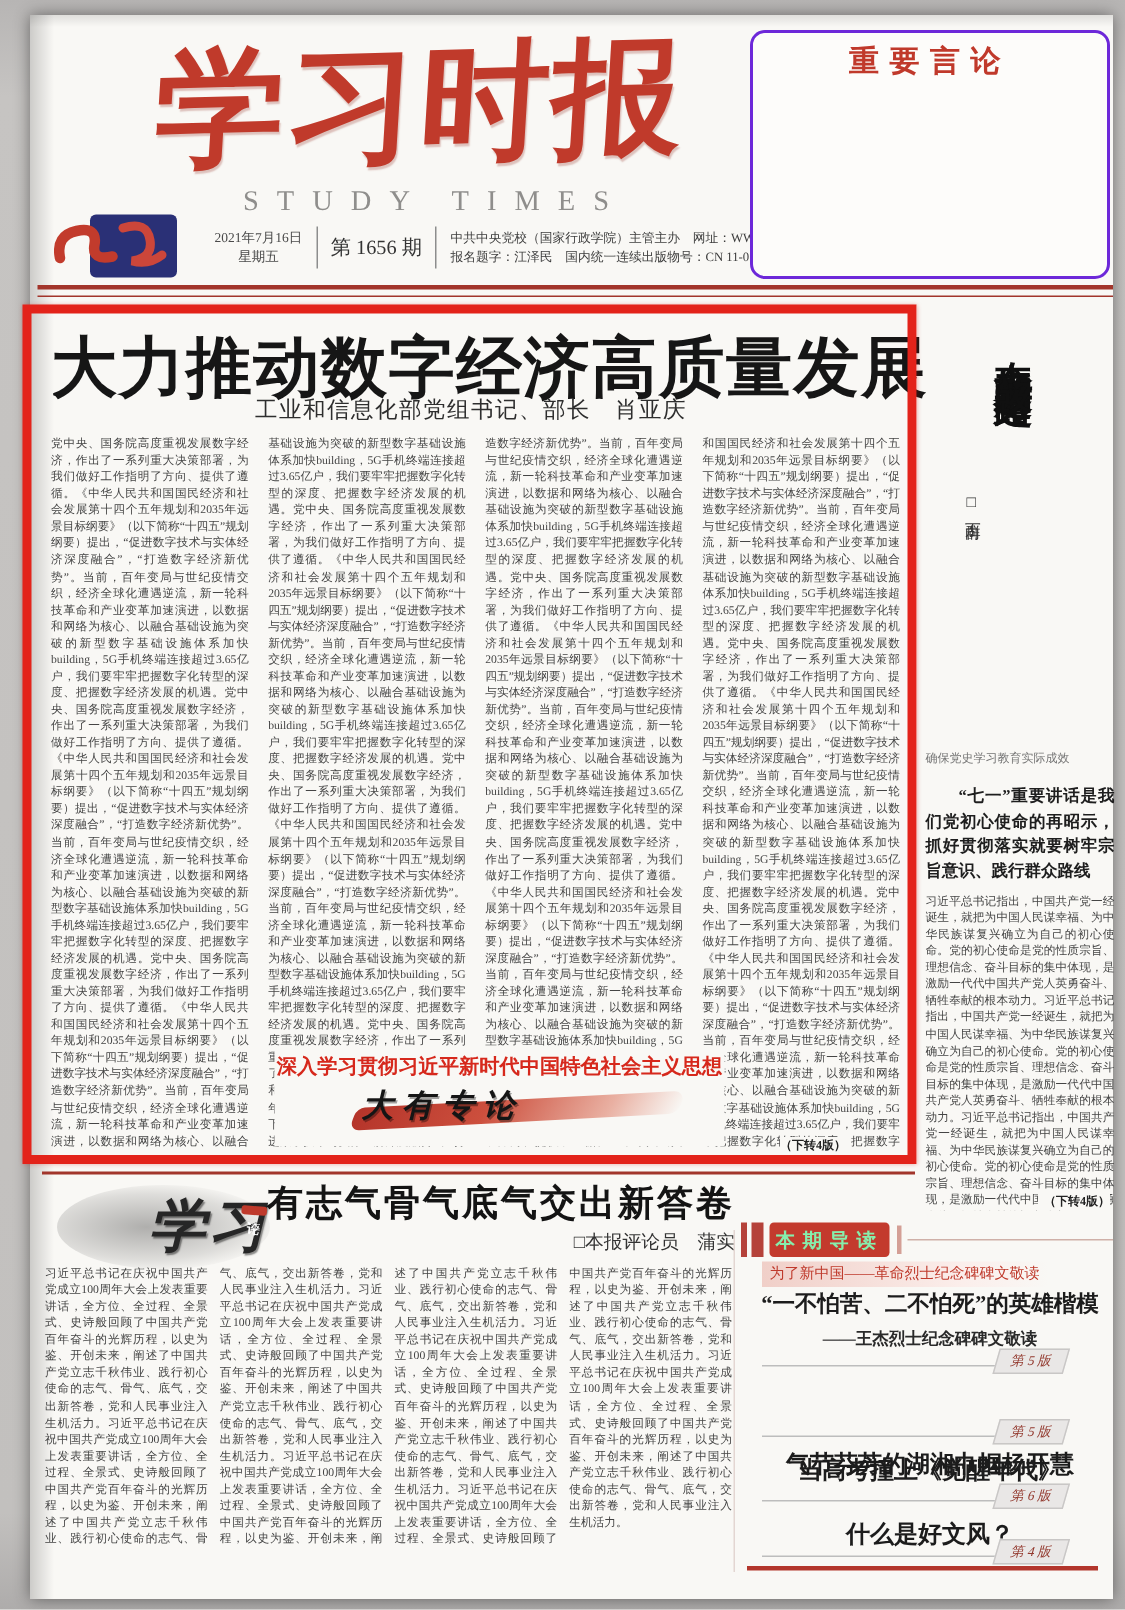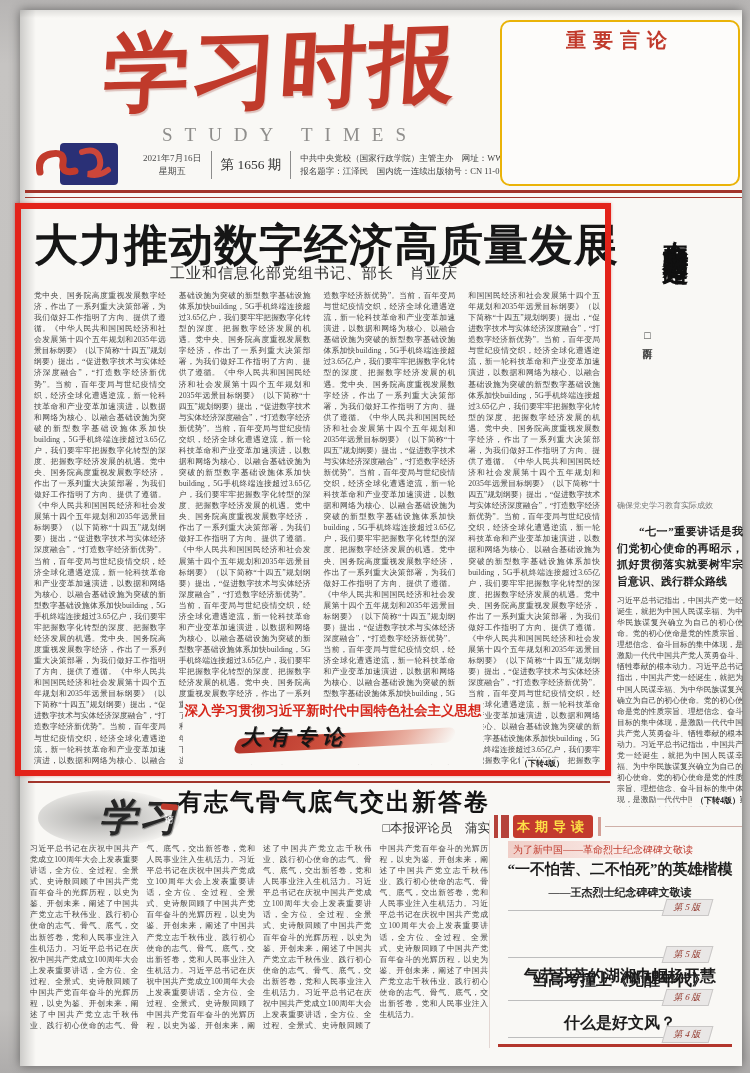--- a/index.html
+++ b/index.html
@@ -35,21 +35,21 @@
     color:#4a4a4a;
     margin-left:17px;
   }
   .vdiv{width:1px;height:28px;background:#8d8d8d;flex:none;}
   .date-cell{font-size:9px;line-height:1.5;white-space:nowrap;text-align:center;}
   .issue-cell{font-size:13.5px;white-space:nowrap;color:#333;}
   .pub-cell{font-size:8.5px;line-height:1.55;white-space:nowrap;color:#3d3d3d;}
   
   .remarks{
     left:500px;top:20px;width:240px;height:166px;box-sizing:border-box;
-    border:2px solid #eab308;border-radius:10px;background:#fdfcfa;
+    border:2px solid #6d28d9;border-radius:10px;background:#fdfcfa;
     padding:5px 11px;
   }
   .remarks-title{text-align:center;font-size:20px;font-weight:900;color:#c0392b;
     letter-spacing:7px;font-family:"Liberation Sans",sans-serif;margin-bottom:3px;}
   .remarks-body{font-size:9.3px;line-height:1.5;color:#71453e;text-align:justify;
     text-indent:2em;}
   
   .masthead-rule{left:25px;top:190px;width:717px;height:4px;
     border-top:3px solid #a2352b;border-bottom:1px solid #a2352b;}
   
@@ -102,21 +102,21 @@
     font-size:9px;color:#fff;background:#bf3a2c;padding:3px 2px;border-radius:2px;
     transform:rotate(5deg);font-family:"Liberation Sans",sans-serif;}
   .c-title{left:178px;top:786px;width:312px;text-align:center;font-size:24px;
     font-weight:800;color:#141414;letter-spacing:2px;white-space:nowrap;}
   .c-byline{left:178px;top:820px;width:312px;text-align:right;font-size:12.5px;color:#333;}
   .c-body{left:30px;top:843px;width:458px;height:207px;column-count:4;column-gap:8px;}
   
   .ig-bar1{left:494px;top:815px;width:4px;height:23px;background:#b5423a;}
   .ig-bar2{left:501px;top:815px;width:8px;height:23px;background:#b5423a;}
   .ig-label{left:513px;top:815px;width:80px;height:23px;line-height:23px;background:#c33a2d;
-    border-radius:3px;color:#fde047;font-size:13px;font-weight:bold;letter-spacing:5px;
+    border-radius:3px;color:#86efac;font-size:13px;font-weight:bold;letter-spacing:5px;
     text-align:center;font-family:"Liberation Sans",sans-serif;}
   .ig-tick{left:598px;top:817px;width:3px;height:19px;background:#d49f96;}
   .ig-line{left:605px;top:826px;width:137px;height:1px;background:#cfb0a8;}
   .ig-tag{left:508px;top:841px;width:186px;height:17px;line-height:17px;padding-left:5px;
     background:linear-gradient(90deg,#f0cfc8,#fbeeeb 70%,rgba(251,238,235,0));
     color:#bf3a2c;font-size:10px;white-space:nowrap;}
   .ig-item-title{width:250px;left:495px;text-align:center;font-weight:800;color:#1c1c1c;white-space:nowrap;}
   .ig-item-sub{width:250px;left:495px;text-align:center;font-weight:700;color:#2a2a2a;
     font-size:11px;white-space:nowrap;}
   .ig-rule{left:508px;width:200px;height:1px;background:#bdbdbd;}

